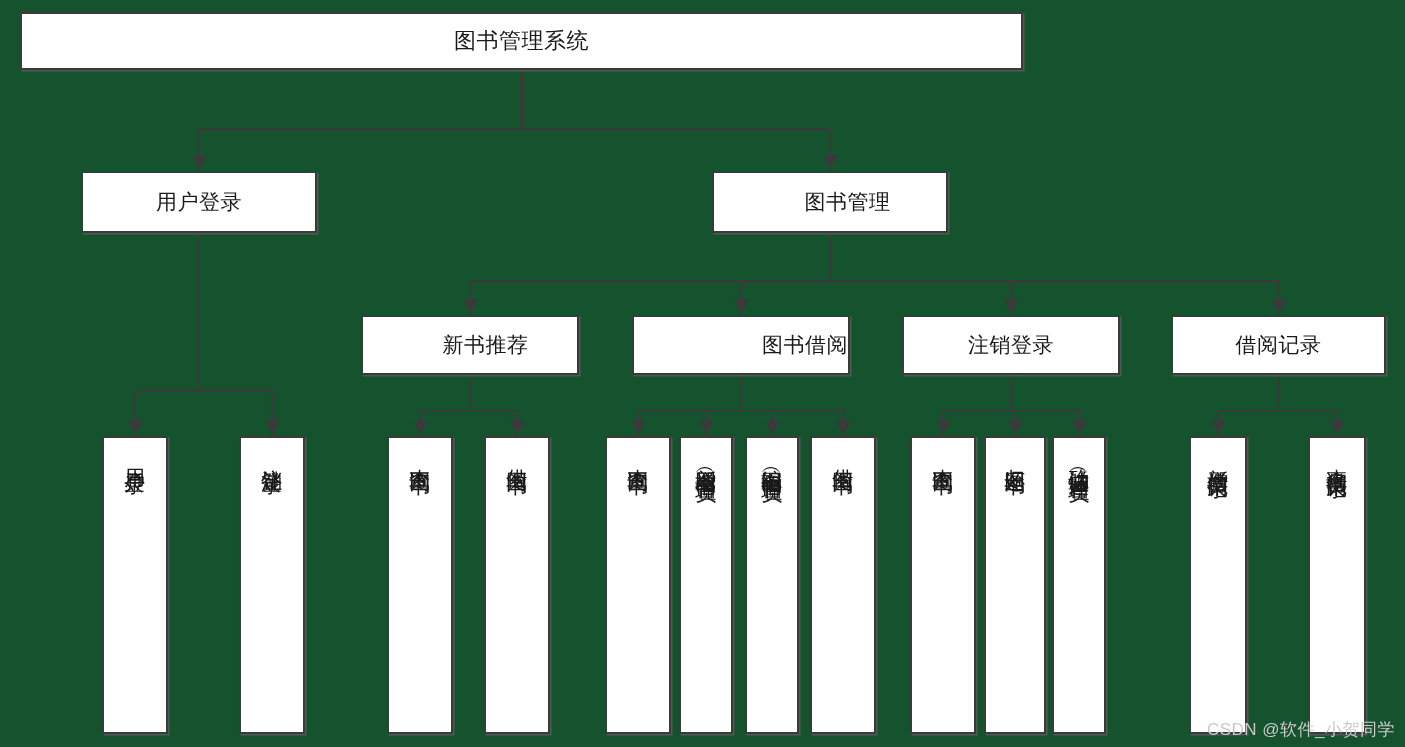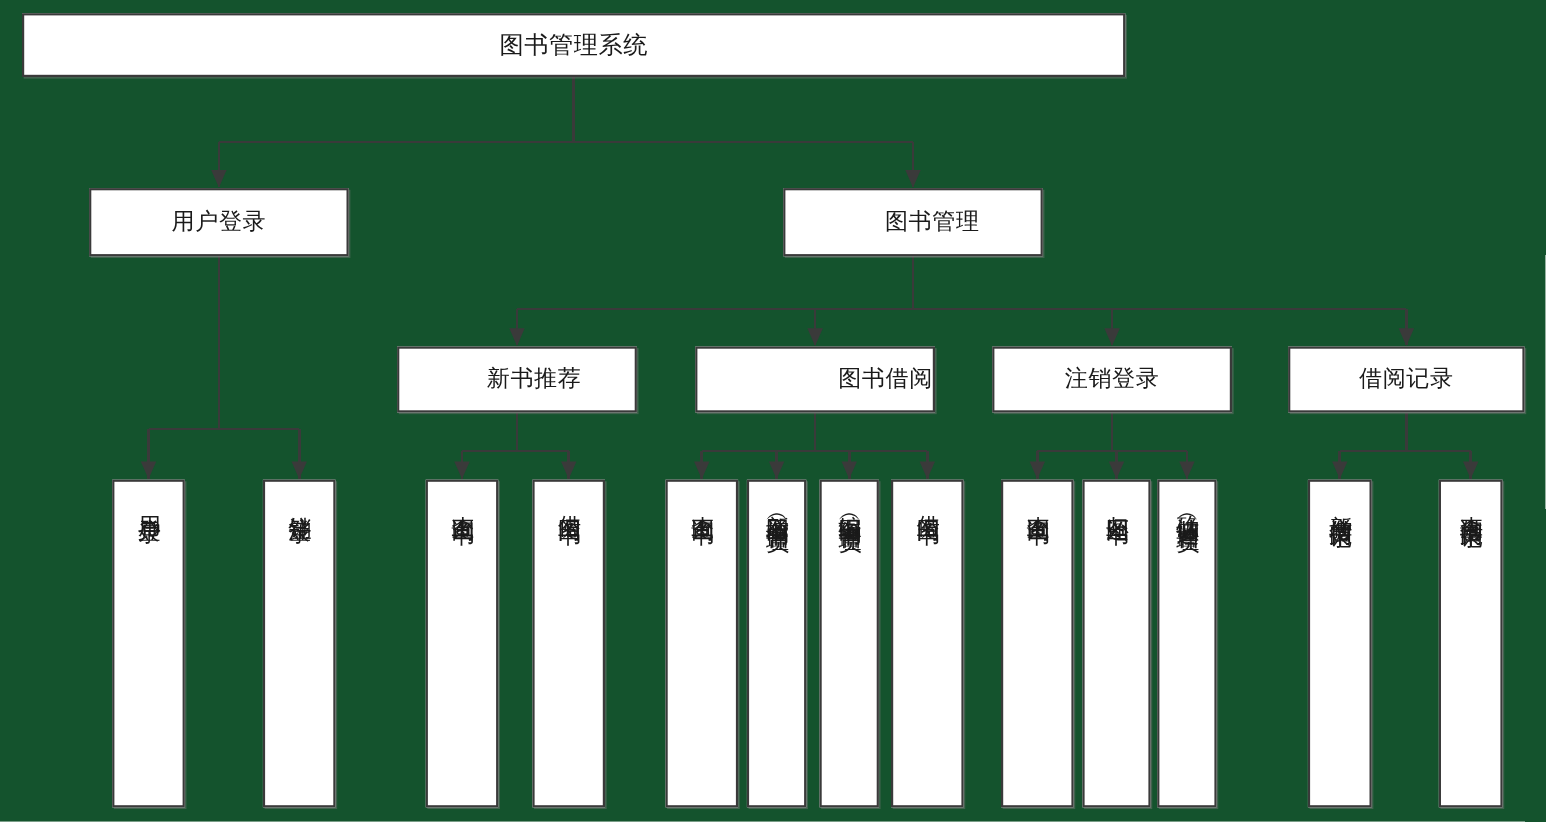--- a/index.html
+++ b/index.html
@@ -187,13 +187,14 @@
       <div class="node vertical" style="left: 1052px; top: 436px; width: 54px; height: 298px;">
         <div class="node-label">确认归还（管理员）</div>
       </div>
       <div class="node vertical" style="left: 1189px; top: 436px; width: 58px; height: 298px;">
         <div class="node-label">新增借阅记录</div>
       </div>
       <div class="node vertical" style="left: 1308px; top: 436px; width: 58px; height: 298px;">
         <div class="node-label">查询借阅记录</div>
       </div>
     </div>
+  <div class="watermark">CSDN @软件_小贺同学</div>
 </div>
 
 </body></html>

